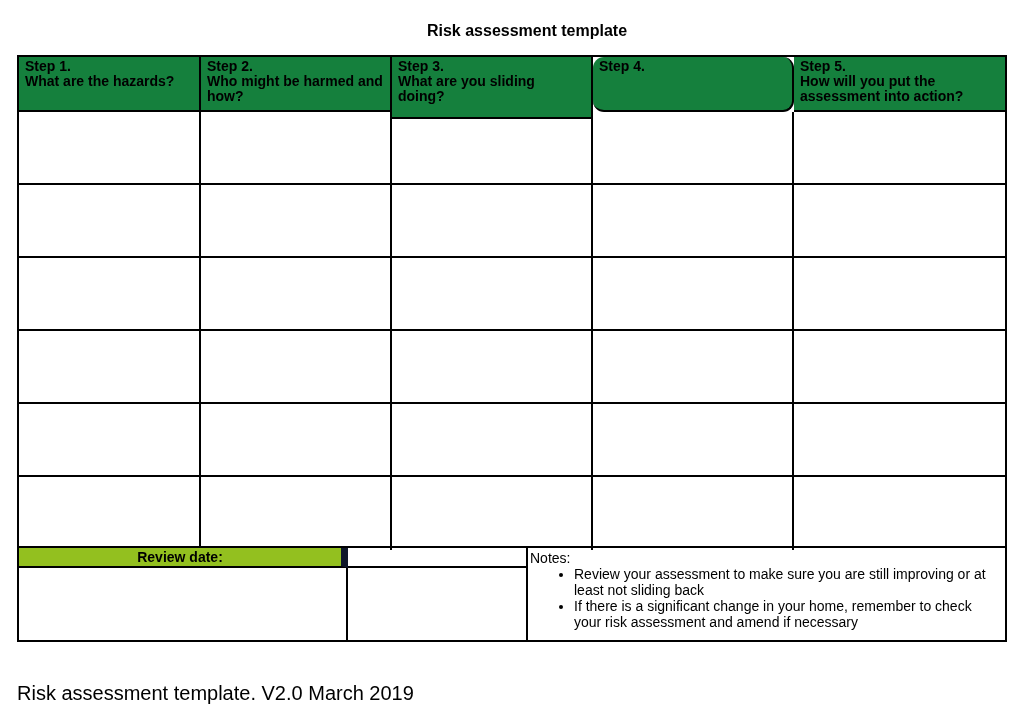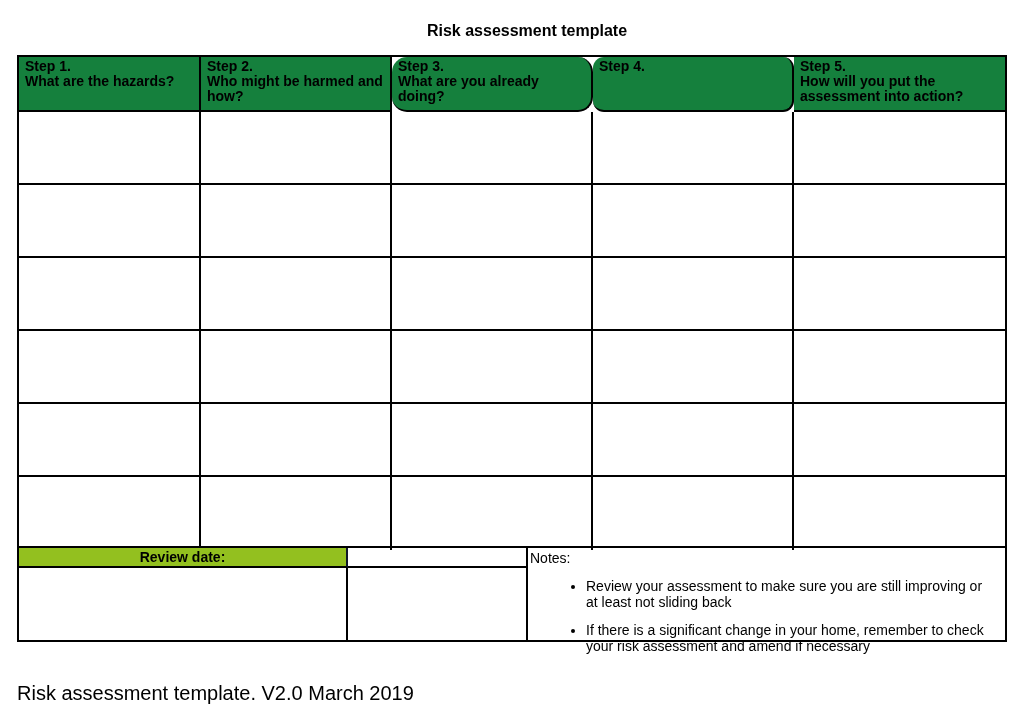--- a/index.html
+++ b/index.html
@@ -7,49 +7,49 @@
          font-family:"Liberation Sans", sans-serif; color:#000; }
   .title { position:absolute; left:0; width:1024px; top:22px; text-align:center;
            font-weight:bold; font-size:16px;margin-left:15px; }
   .grid { position:absolute; left:17px; top:55px; width:990px; height:493px;
           border:2px solid #000; box-sizing:border-box; }
   .cell { position:absolute; box-sizing:border-box; border-right:2px solid #000; border-bottom:2px solid #000; }
   .hdr { background:#15803d; font-weight:bold; font-size:14px; line-height:15px; padding:2px 6px; }
   .bottom { position:absolute; left:17px; top:546px; width:990px; height:96px;
             border:2px solid #000; box-sizing:border-box; }
   .rev-label { position:absolute; left:0; top:0; width:329px; height:20px; background:#93c01f;
-               border-right:2px solid #0f172a; border-bottom:2px solid #000; box-sizing:border-box;
+               border-right:7px solid #0f172a; border-bottom:2px solid #000; box-sizing:border-box;
                text-align:center; font-weight:bold; font-size:14px; line-height:18px; }
   .rev-val { position:absolute; left:329px; top:0; width:180px; height:20px;
              border-right:2px solid #000; border-bottom:2px solid #000; box-sizing:border-box; }
   .rev-a { position:absolute; left:0; top:20px; width:329px; height:72px; border-right:2px solid #000; box-sizing:border-box; }
   .rev-b { position:absolute; left:329px; top:20px; width:180px; height:72px; border-right:2px solid #000; box-sizing:border-box; }
   .notes { position:absolute; left:511px; top:2px; width:470px; font-size:14px; line-height:16px; }
   .notes ul { margin:0; padding-left:44px; }
-  .notes li { margin:12px; }
+  .notes li { margin:0; }
   .footer { position:absolute; left:17px; top:682px; font-size:20px; }
 </style>
 </head>
 <body>
 
 <div class="title">Risk assessment template</div>
 
 <div class="grid">
 
   <div class="cell hdr" style="left:0;top:0;width:182px;height:55px;">
     <div>Step 1.</div>
     <div>What are the hazards?</div>
   </div>
   <div class="cell hdr" style="left:182px;top:0;width:191px;height:55px;">
     <div>Step 2.</div>
     <div>Who might be harmed and how?</div>
   </div>
-  <div class="cell hdr" style="left:373px;top:0;width:201px;height:55px;border-radius:15px;">
+  <div class="cell hdr" style="left:373px;top:0;width:201px;height:62px;">
     <div>Step 3.</div>
-    <div>What are you already doing?</div>
+    <div>What are you sliding doing?</div>
   </div>
   <div class="cell hdr" style="left:574px;top:0;width:201px;height:55px;border-radius:11px;">
     <div>Step 4.</div>
   </div>
   <div class="cell hdr" style="left:775px;top:0;width:211px;height:55px;border-right:none;">
     <div>Step 5.</div>
     <div>How will you put the assessment into action?</div>
   </div>
 
   <div id="rows">

